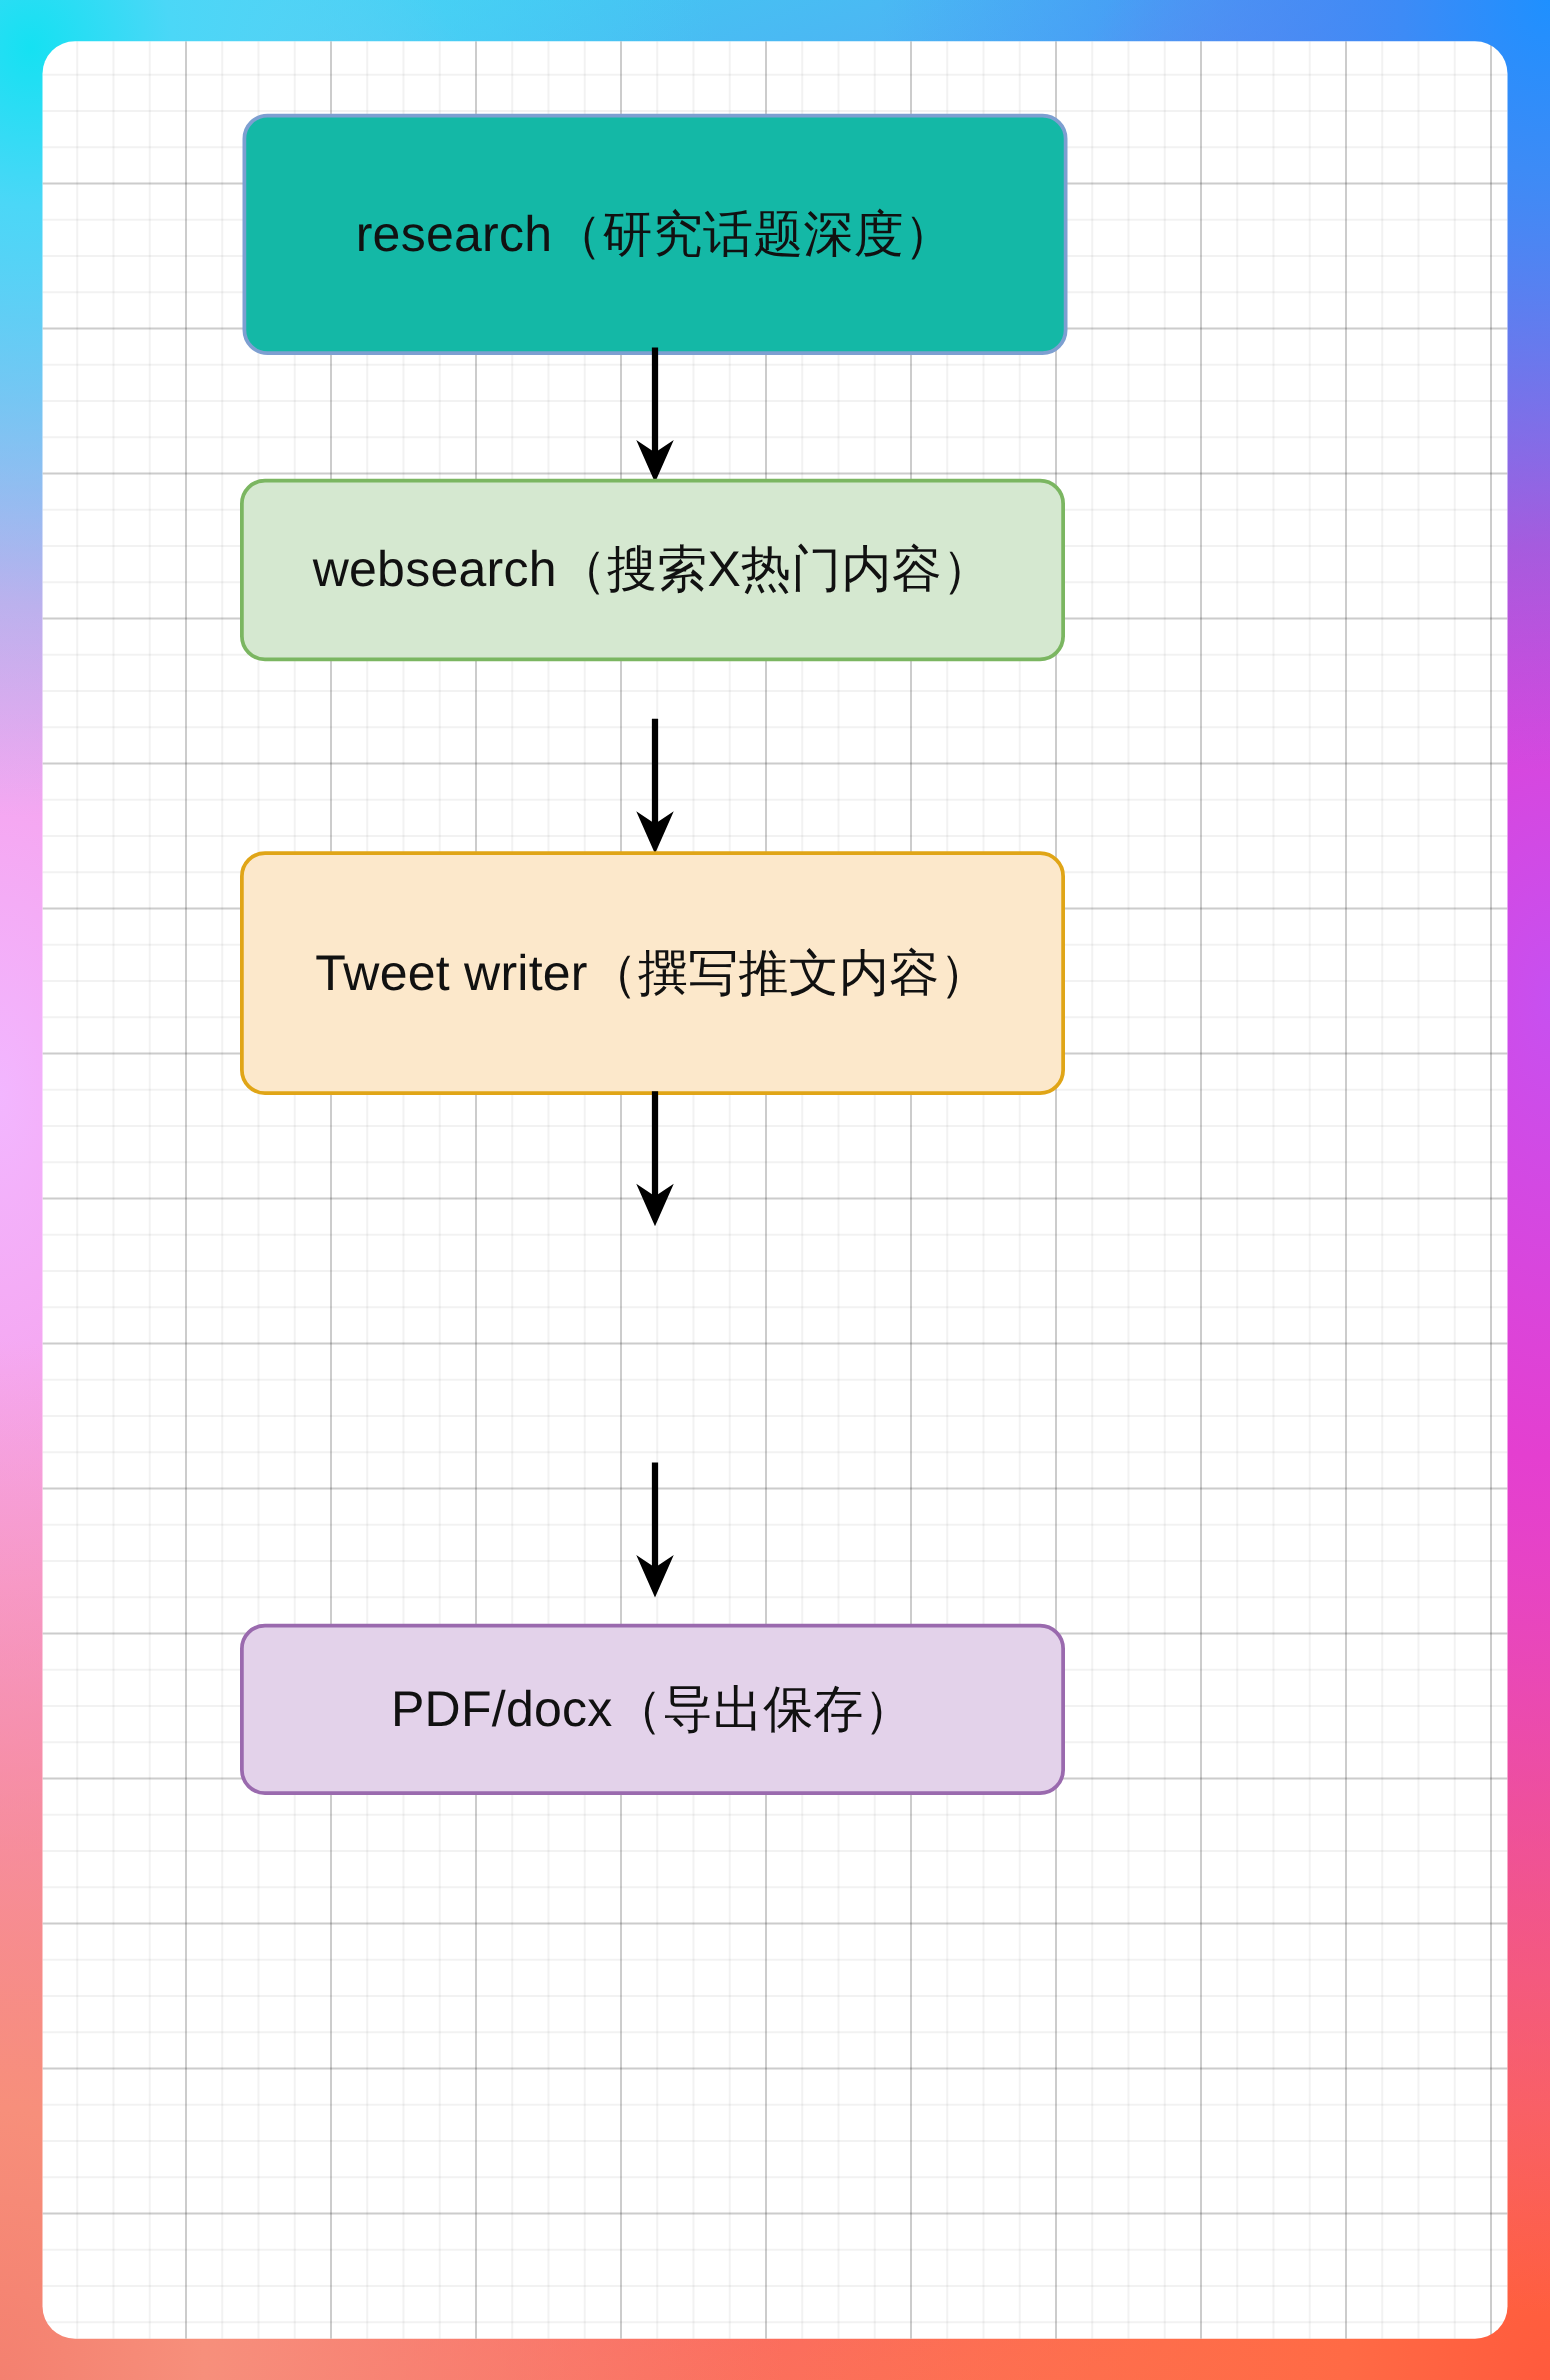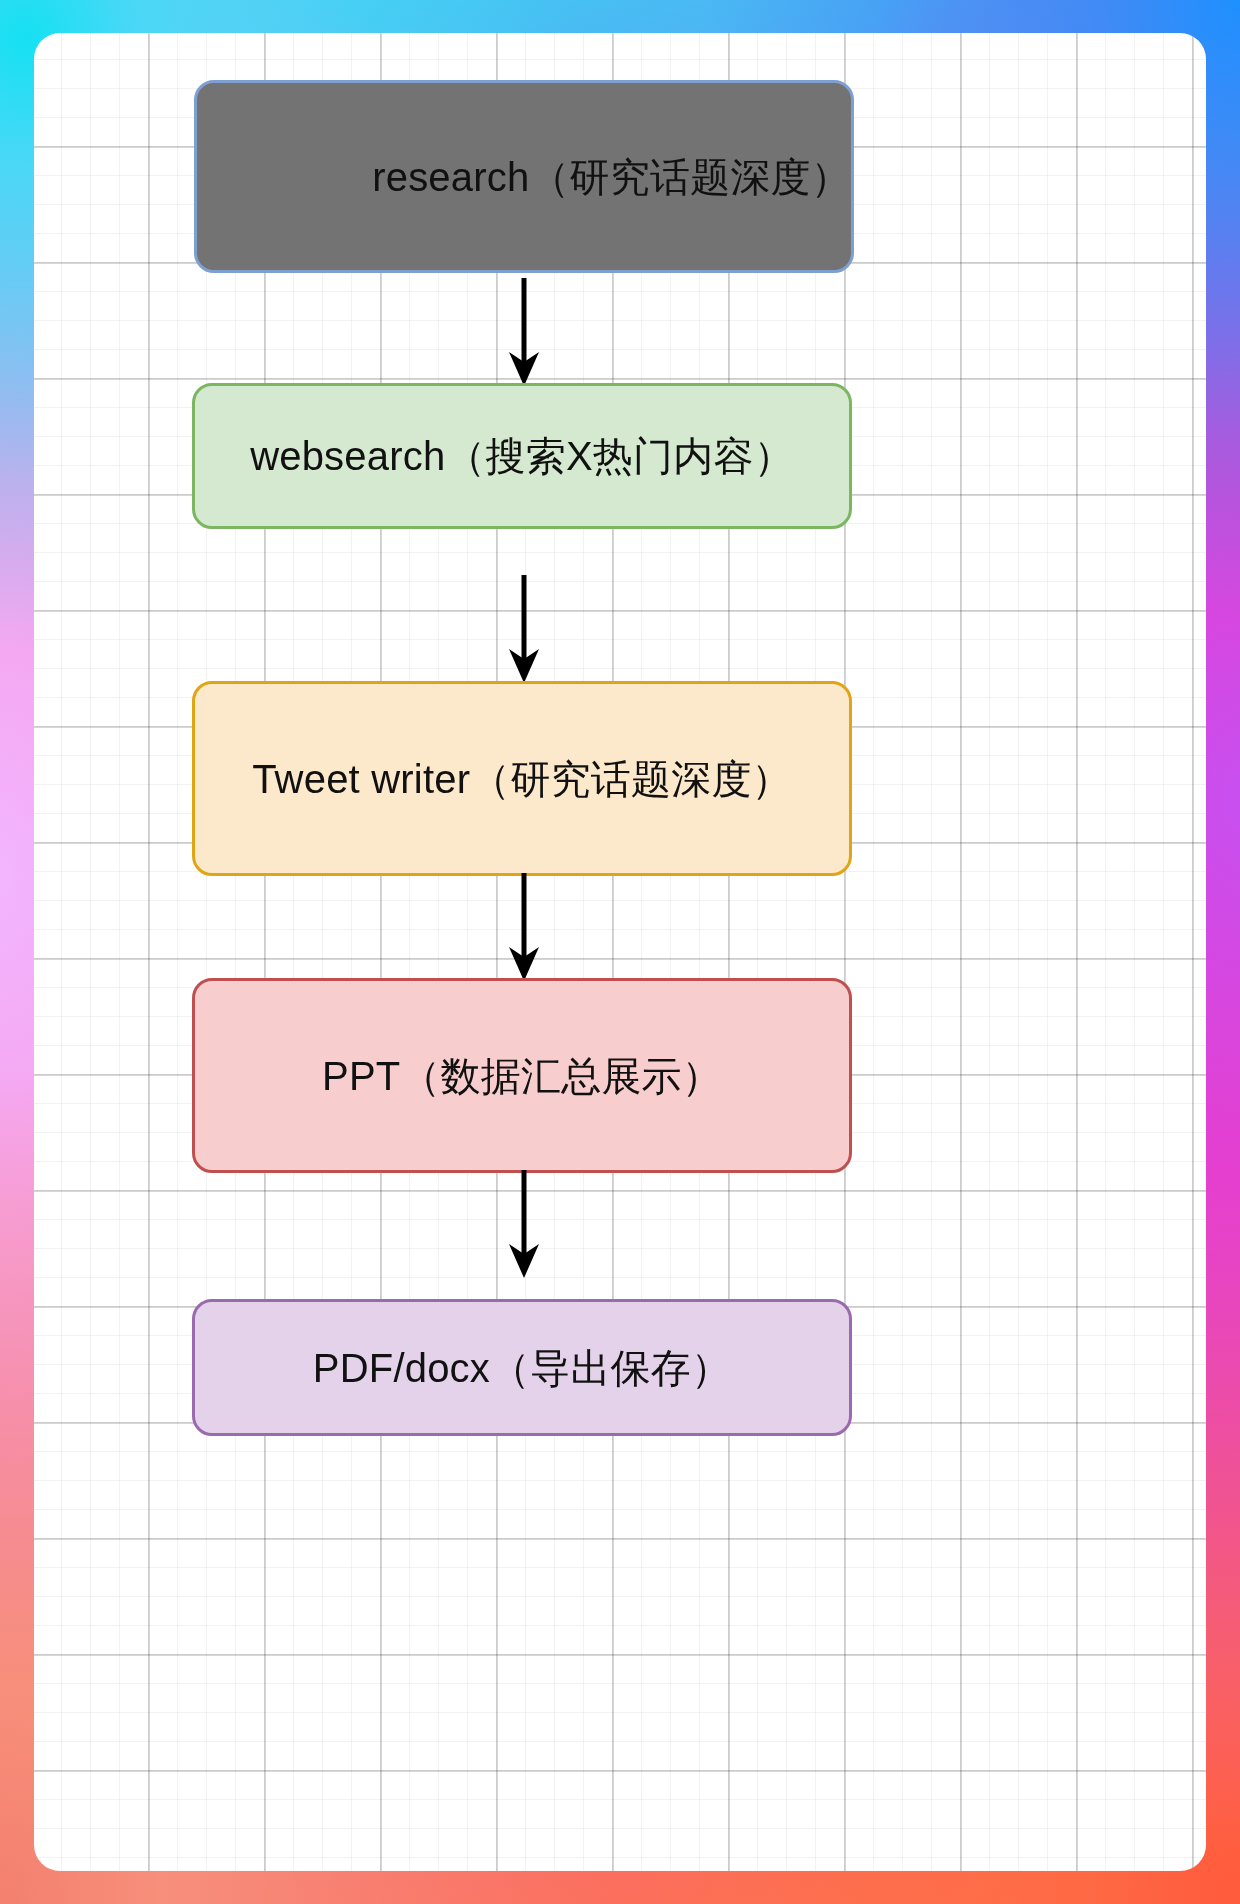--- a/index.html
+++ b/index.html
@@ -87,50 +87,47 @@
 </head>
 <body>
 
 <div id="root">
 
   <div class="frame"></div>
 
   <div class="card">
     <div class="grid"></div>
 
-    <div class="node" style="left:160px; top:47px; width:660px; height:193px; background:#737373; border-color:#7d9fd1;justify-content:flex-end;">
+    <div class="node" style="left:160px; top:58px; width:660px; height:193px; background:#14b8a6; border-color:#7d9fd1;">
       <span class="node-label">research（研究话题深度）</span>
     </div>
 
     <svg class="arrow" style="left:460px; top:245px; width:60px; height:112px;" viewBox="0 0 60 112">
       <line x1="30" y1="0" x2="30" y2="90" stroke="#000000" stroke-width="5"></line>
       <path d="M30 108 L15 74 L30 84 L45 74 Z" fill="#000000"></path>
     </svg>
 
     <div class="node" style="left:158px; top:350px; width:660px; height:146px; background:#d5e8d0; border-color:#7bb661;">
       <span class="node-label">websearch（搜索X热门内容）</span>
     </div>
 
     <svg class="arrow" style="left:460px; top:542px; width:60px; height:112px;" viewBox="0 0 60 112">
       <line x1="30" y1="0" x2="30" y2="90" stroke="#000000" stroke-width="5"></line>
       <path d="M30 108 L15 74 L30 84 L45 74 Z" fill="#000000"></path>
     </svg>
 
     <div class="node" style="left:158px; top:648px; width:660px; height:195px; background:#fce8cb; border-color:#e0a517;">
-      <span class="node-label">Tweet writer（研究话题深度）</span>
+      <span class="node-label">Tweet writer（撰写推文内容）</span>
     </div>
 
     <svg class="arrow" style="left:460px; top:840px; width:60px; height:112px;" viewBox="0 0 60 112">
       <line x1="30" y1="0" x2="30" y2="90" stroke="#000000" stroke-width="5"></line>
       <path d="M30 108 L15 74 L30 84 L45 74 Z" fill="#000000"></path>
     </svg>
 
-    <div class="node" style="left:158px; top:945px; width:660px; height:195px; background:#f7cdcd; border-color:#c05050;">
-      <span class="node-label">PPT（数据汇总展示）</span>
-    </div>
 
     <svg class="arrow" style="left:460px; top:1137px; width:60px; height:112px;" viewBox="0 0 60 112">
       <line x1="30" y1="0" x2="30" y2="90" stroke="#000000" stroke-width="5"></line>
       <path d="M30 108 L15 74 L30 84 L45 74 Z" fill="#000000"></path>
     </svg>
 
     <div class="node" style="left:158px; top:1243px; width:660px; height:137px; background:#e3d2ea; border-color:#9a6aae;margin-top:23px;">
       <span class="node-label">PDF/docx（导出保存）</span>
     </div>
 

